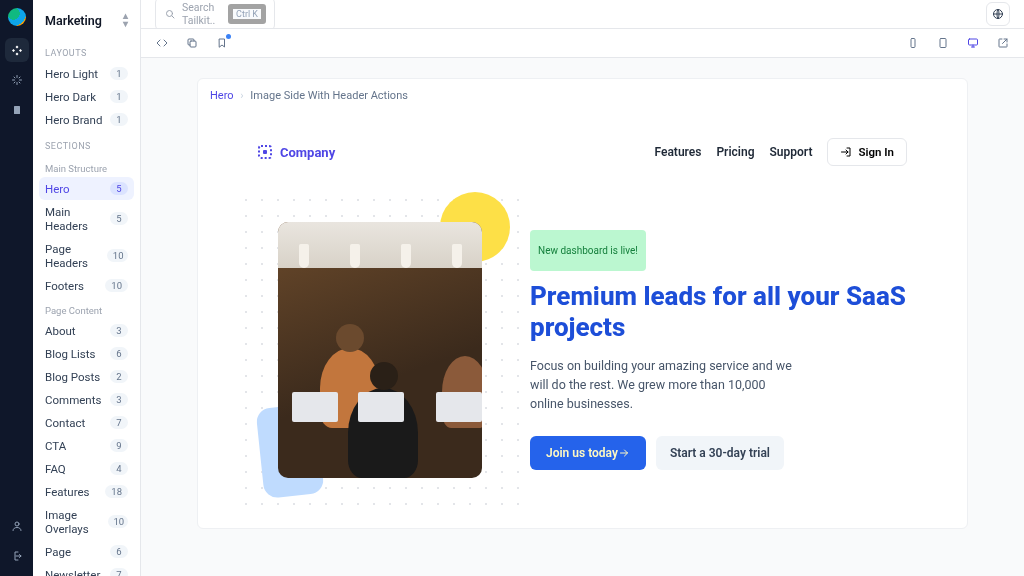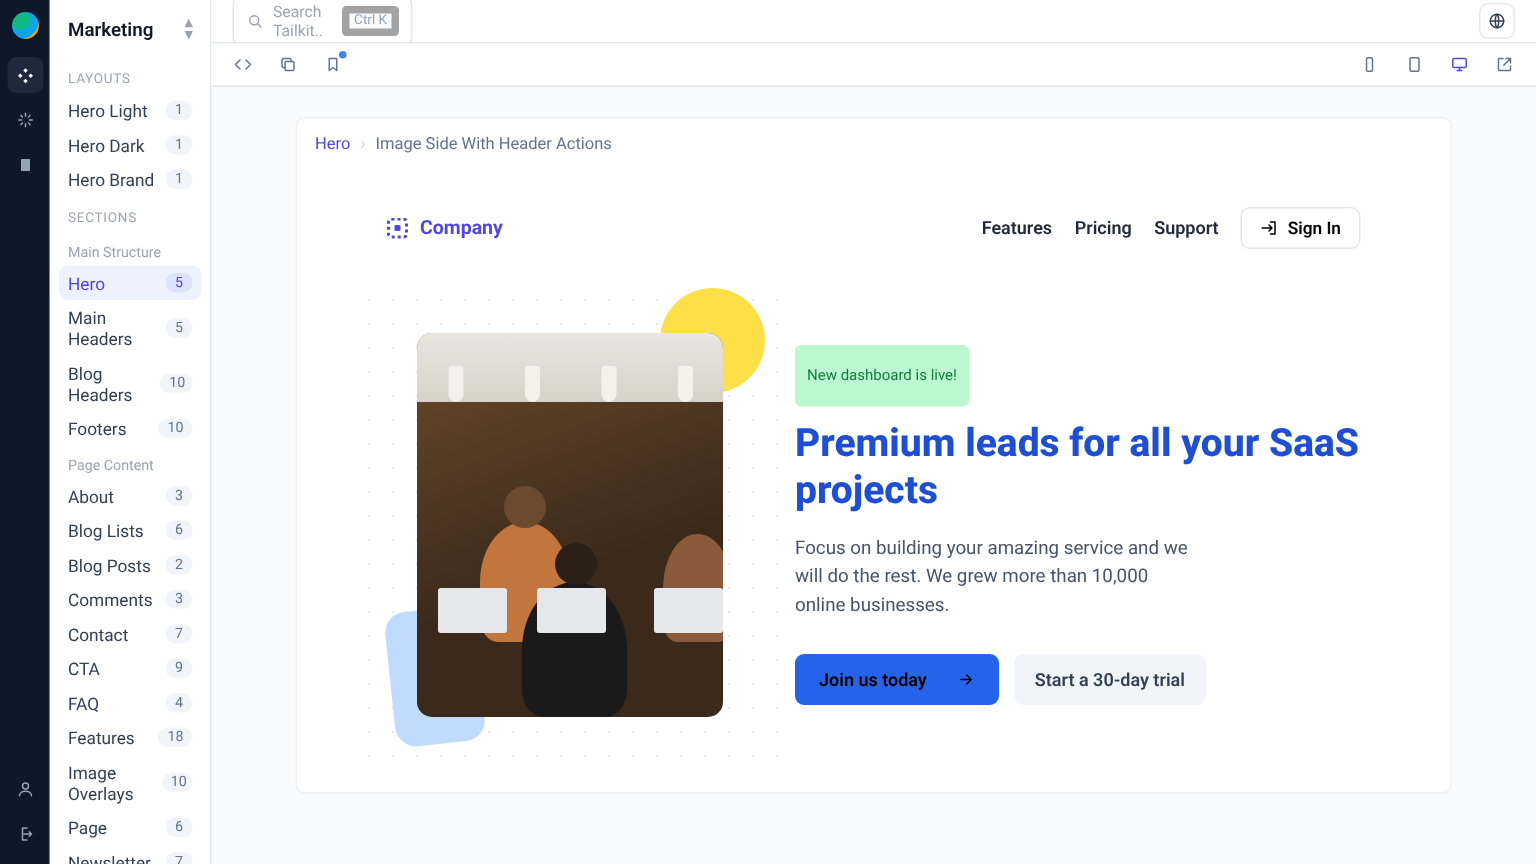--- a/index.html
+++ b/index.html
@@ -55,21 +55,21 @@
 .p3{width:46px;height:72px;bottom:50px;right:-6px;background:#8b5a3a}
 .lap{position:absolute;width:46px;height:30px;background:#e5e7eb;border-radius:2px;bottom:56px}
 .l1{left:14px}
 .l2{left:80px}
 .l3{right:0}
 .txt{flex:1}
 .tag{display:inline-block;background:#bbf7d0;color:#15803d;font-size:10px;font-weight:400;padding:15px 8px;border-radius:4px;margin-bottom:10px}
 h1{font-size:26px;font-weight:800;line-height:1.2;color:#1d4ed8;margin-bottom:12px}
 .lead{font-size:12.5px;color:#475569;line-height:1.55;margin-bottom:22px;max-width:270px}
 .cta{display:flex;gap:10px}
-.pbtn{background:#2563eb;color:#000000;border:none;border-radius:6px;padding:10px 16px;font-weight:600;font-size:12px;display:inline-flex;align-items:center;gap:20px;cursor:pointer}
+.pbtn{background:#2563eb;color:#fef9c3;border:none;border-radius:6px;padding:10px 16px;font-weight:600;font-size:12px;display:inline-flex;align-items:center;gap:0;cursor:pointer}
 .sbtn{background:#f1f5f9;border:none;color:#334155;border-radius:6px;padding:10px 14px;font-weight:600;font-size:12px;cursor:pointer}
 .gbtn{width:24px;height:24px;border:1px solid #e5e7eb;border-radius:6px;display:flex;align-items:center;justify-content:center;cursor:pointer;color:#334155;background:#fff}
 svg{width:12px;height:12px;stroke:currentColor;fill:none;stroke-width:2;stroke-linecap:round;stroke-linejoin:round}
 .side::-webkit-scrollbar{width:0}
 .notif{position:relative}
 .notif::after{content:"";position:absolute;top:-2px;right:-2px;width:5px;height:5px;background:#3b82f6;border-radius:50%}
 </style>
 </head>
 <body>
 
@@ -133,21 +133,21 @@
     <div id="structure">
         <div class="row active">
           <span>Hero</span>
           <span class="badge">5</span>
         </div>
         <div class="row">
           <span>Main Headers</span>
           <span class="badge">5</span>
         </div>
         <div class="row">
-          <span>Blog Headers</span>
+          <span>Page Headers</span>
           <span class="badge">10</span>
         </div>
         <div class="row">
           <span>Footers</span>
           <span class="badge">10</span>
         </div>
       </div>
     <div class="sub">Page Content</div>
     <div id="content">
         <div class="row">

